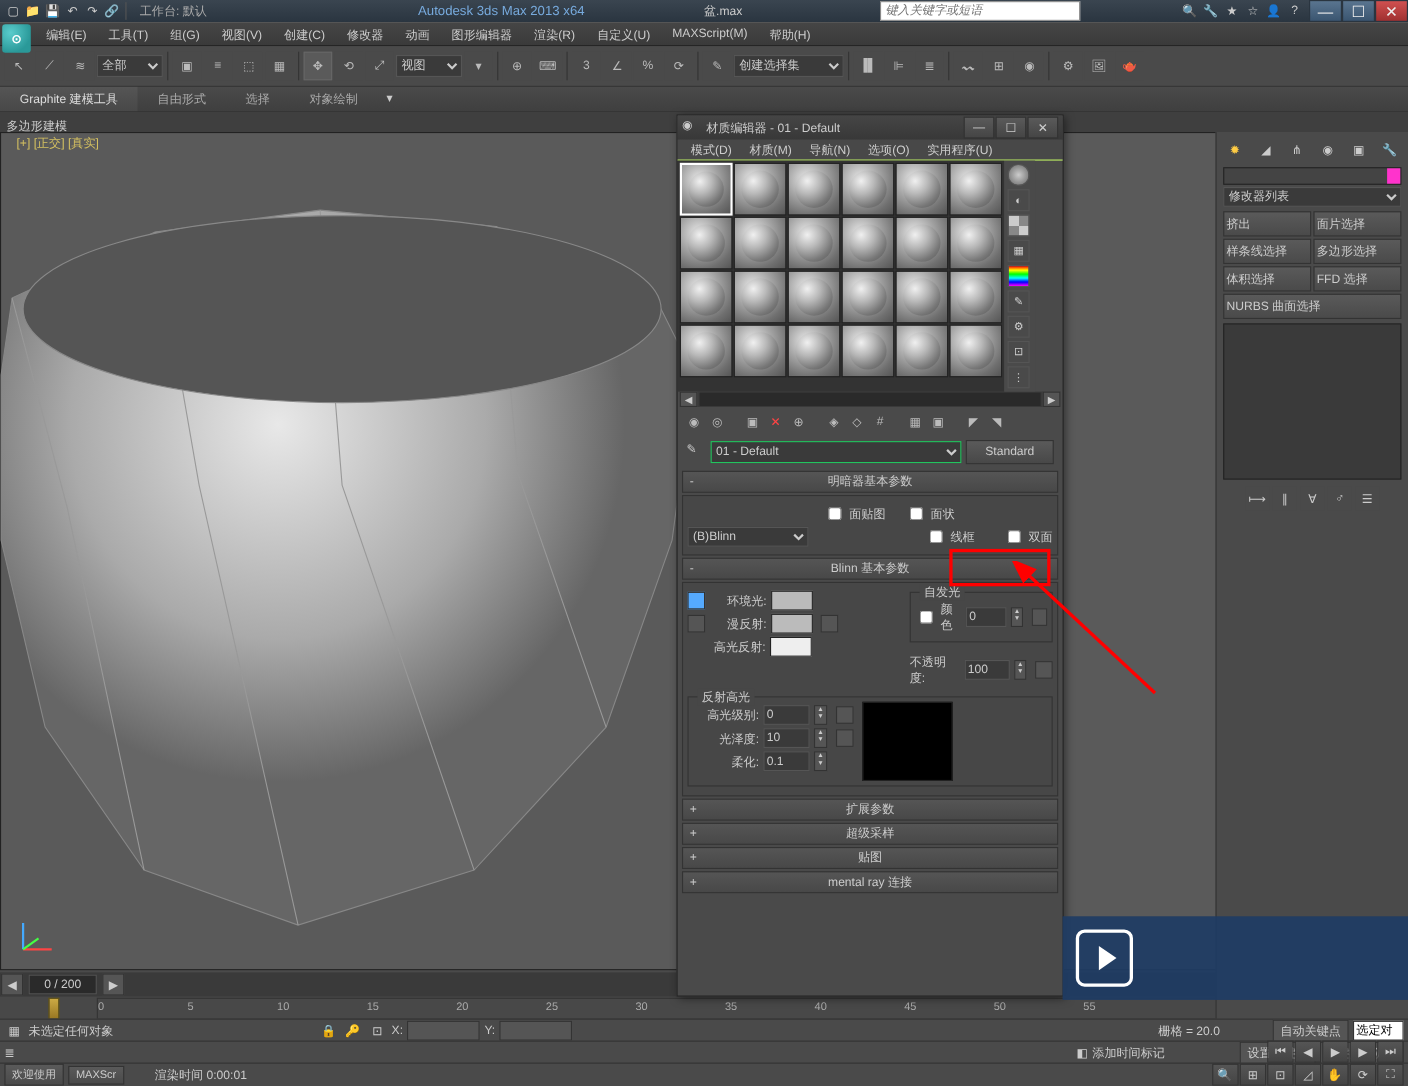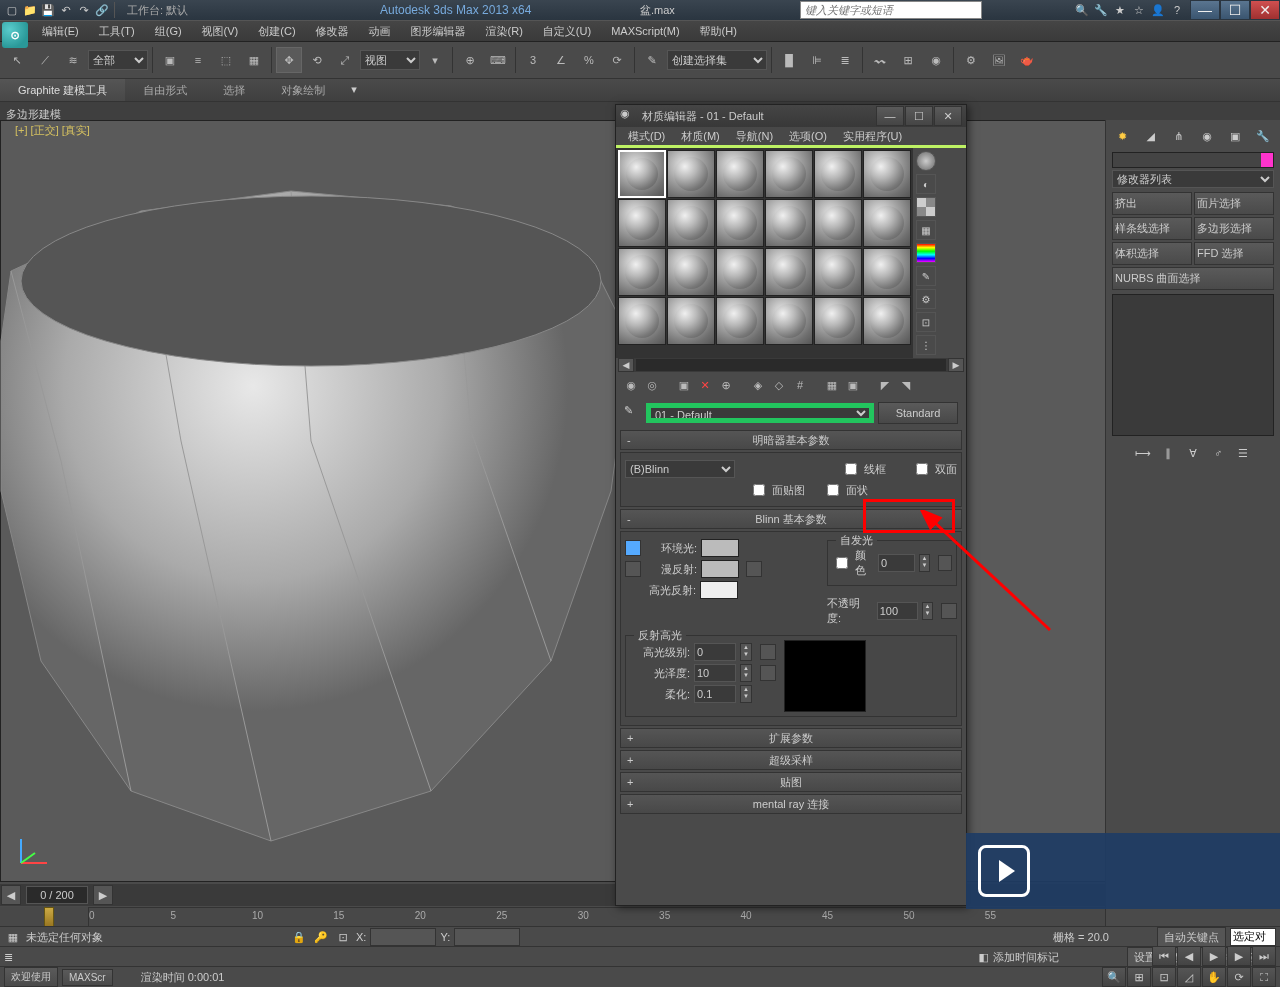--- a/index.html
+++ b/index.html
@@ -65,38 +65,38 @@
 .statusbar3 .tab{background:linear-gradient(#5a5a5a,#4a4a4a);border:1px solid #333;padding:2px 6px;font-size:10px}
 .playback{position:absolute;bottom:21px;right:4px;display:flex;gap:1px}
 .playback .pb{width:22px;height:18px;background:linear-gradient(#555,#444);border:1px solid #333;display:flex;align-items:center;justify-content:center;cursor:pointer;color:#ccc}
 .navcube{position:absolute;bottom:0;right:4px;display:flex;gap:1px}
 .navcube .nc{width:22px;height:18px;background:linear-gradient(#555,#444);border:1px solid #333;display:flex;align-items:center;justify-content:center;cursor:pointer}
 .matedit{position:absolute;top:104px;left:615px;width:350px;height:800px;background:#4a4a4a;border:1px solid #222;box-shadow:2px 2px 8px rgba(0,0,0,.5);z-index:100}
 .matedit .ttl{height:22px;background:linear-gradient(#454545,#383838);display:flex;align-items:center;padding:0 4px;color:#ccc}
 .matedit .ttl .ic{width:18px;height:18px;margin-right:4px}
 .matedit .ttl .wbtns{margin-left:auto;display:flex;gap:1px}
 .matedit .ttl .wbtns span{width:26px;height:18px;background:linear-gradient(#5a5a5a,#454545);border:1px solid #333;display:flex;align-items:center;justify-content:center;cursor:pointer}
-.matedit .mmenu{height:18px;background:#484848;display:flex;padding:0 4px;border-bottom:3px solid #bef264}
+.matedit .mmenu{height:18px;background:#484848;display:flex;padding:0 4px;border-bottom:1px solid #bef264}
 .matedit .mmenu span{padding:2px 8px;color:#ccc;cursor:pointer;font-size:11px}
 .matedit .slots{display:flex}
 .matedit .grid{display:grid;grid-template-columns:repeat(6,48px);grid-template-rows:repeat(4,48px);gap:1px;padding:2px;background:#333}
 .matedit .slot{background:radial-gradient(circle at 35% 30%,#e0e0e0 5%,#a5a5a5 40%,#707070 75%,#555 100%);border:1px solid #222;position:relative}
 .matedit .slot::after{content:"";position:absolute;inset:6px;border-radius:50%;background:radial-gradient(circle at 32% 28%,#f0f0f0 0%,#b8b8b8 35%,#787878 70%,#505050 100%)}
 .matedit .slot.sel{border:2px solid #fff}
 .matedit .side{width:22px;display:flex;flex-direction:column;gap:3px;padding:3px;background:#4a4a4a}
 .matedit .side .s{width:18px;height:18px;border:1px solid #555;cursor:pointer;display:flex;align-items:center;justify-content:center;font-size:10px}
 .matedit .hscroll{height:14px;background:#3a3a3a;display:flex;align-items:center;margin:0 2px}
 .matedit .hscroll .ar{width:14px;height:12px;background:#555;border:1px solid #333;display:flex;align-items:center;justify-content:center;cursor:pointer;font-size:9px}
 .matedit .hscroll .tr{flex:1;background:#2a2a2a;height:12px;margin:0 2px}
 .matedit .trow{display:flex;gap:3px;padding:4px 6px;align-items:center;flex-wrap:wrap}
 .matedit .trow .ti{width:18px;height:18px;cursor:pointer;display:flex;align-items:center;justify-content:center;color:#bbb}
 .matedit .trow .ti.x{color:#ff4444}
 .matedit .namerow{display:flex;align-items:center;gap:4px;padding:4px 8px}
 .matedit .namerow .pk{width:18px;height:18px}
-.matedit .namerow select{flex:1;background:#3a3a3a;color:#ccc;border:5px solid #22c55e;height:20px;font-size:11px}
+.matedit .namerow select{flex:1;background:#3a3a3a;color:#ccc;border:1px solid #22c55e;height:20px;font-size:11px}
 .matedit .namerow .typ{width:78px;height:20px;background:linear-gradient(#5a5a5a,#484848);border:1px solid #333;color:#ccc;display:flex;align-items:center;justify-content:center;cursor:pointer;font-size:11px}
 .redbox{position:absolute;border:3px solid #ff0000;pointer-events:none;z-index:200}
 .rollhdr{height:18px;background:linear-gradient(#555,#484848);border:1px solid #333;margin:2px 4px;text-align:center;color:#ccc;line-height:18px;position:relative;cursor:pointer}
 .rollhdr .pm{position:absolute;left:6px}
 .rollbody{background:#474747;border:1px solid #333;margin:0 4px 2px;padding:4px}
 .rollbody .row{display:flex;align-items:center;gap:4px;margin:3px 0}
 .rollbody label{color:#ccc;font-size:11px}
 .rollbody select{background:#3a3a3a;color:#ccc;border:1px solid #555;height:18px;font-size:11px}
 .rollbody input[type=checkbox]{width:12px;height:12px}
 .rollbody .sw{width:36px;height:16px;background:#bbb;border:1px solid #222;cursor:pointer}
@@ -429,35 +429,35 @@
   </div>
   <div class="namerow">
     <div class="pk">✎</div>
     <select><option>01 - Default</option></select>
     <div class="typ">Standard</div>
   </div>
 
   <div class="rollhdr"><span class="pm">-</span><span>明暗器基本参数</span></div>
   <div class="rollbody">
     <div class="row">
+      <div style="width:120px"></div>
+      <input type="checkbox" style="">
+        <label>面贴图</label>
+      <div style="width:10px"></div>
+      <input type="checkbox" style="">
+        <label>面状</label>
+    </div>
+    <div class="row">
       <select style="width:110px"><option>(B)Blinn</option></select>
       <div style="flex:1"></div>
       <input type="checkbox" style="">
         <label>线框</label>
       <div style="width:18px"></div>
       <input type="checkbox" style="">
         <label>双面</label>
-    </div>
-    <div class="row">
-      <div style="width:120px"></div>
-      <input type="checkbox" style="">
-        <label>面贴图</label>
-      <div style="width:10px"></div>
-      <input type="checkbox" style="">
-        <label>面状</label>
     </div>
   </div>
 
   <div class="rollhdr"><span class="pm">-</span><span>Blinn 基本参数</span></div>
   <div class="rollbody">
     <div style="display:flex;gap:6px">
       <div style="flex:1">
         <div class="row">
             <div style="width:14px;height:14px;background:#5af;border:1px solid #333"></div>
             <label style="width:52px;text-align:right">环境光:</label>

